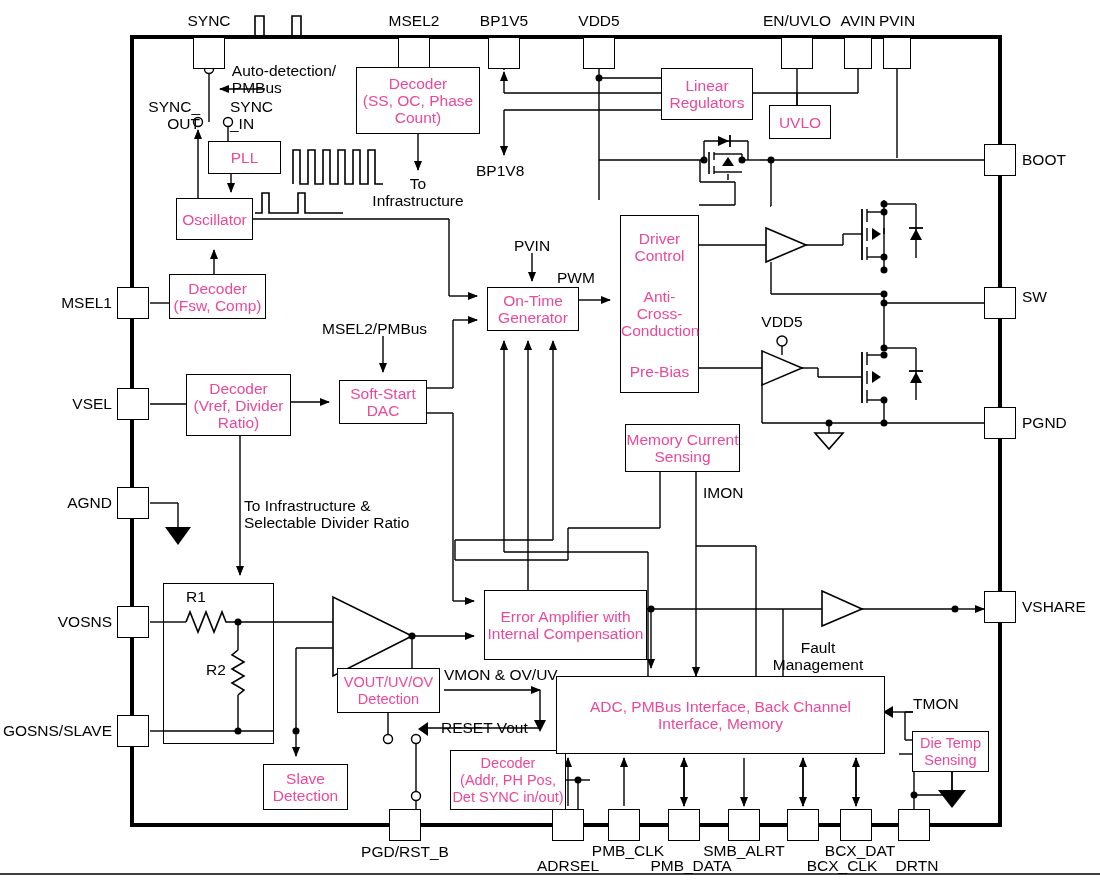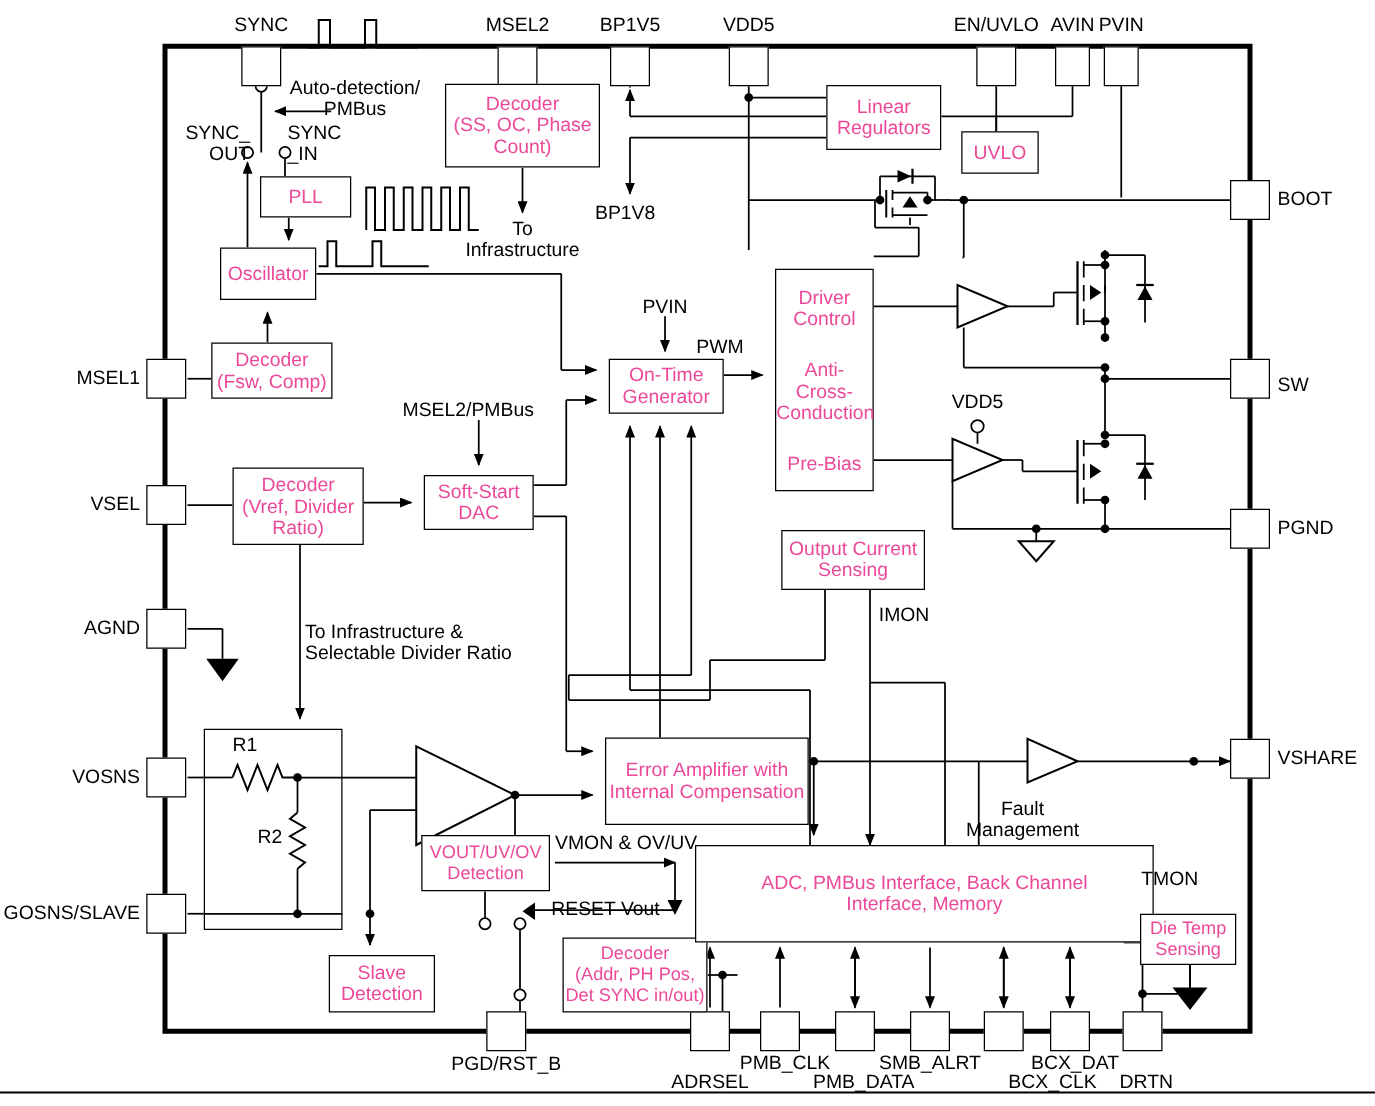--- a/index.html
+++ b/index.html
@@ -344,21 +344,21 @@
   <div class="pin" style="left:117px;top:606px;width:32px;height:32px;"></div>
   <div class="lbl rgt" style="left:112px;top:613px;text-align:center;">VOSNS</div>
 
   <div class="pin" style="left:117px;top:715px;width:32px;height:32px;"></div>
   <div class="lbl rgt" style="left:112px;top:722px;">GOSNS/SLAVE</div>
 
   <div class="pin" style="left:984px;top:144px;width:32px;height:32px;"></div>
   <div class="lbl" style="left:1022px;top:151px;">BOOT</div>
 
   <div class="pin" style="left:984px;top:287px;width:32px;height:32px;"></div>
-  <div class="lbl" style="left:1022px;top:300px;">SW</div>
+  <div class="lbl" style="left:1022px;top:288px;">SW</div>
 
   <div class="pin" style="left:984px;top:407px;width:32px;height:32px;"></div>
   <div class="lbl" style="left:1022px;top:414px;">PGND</div>
 
   <div class="pin" style="left:984px;top:591px;width:32px;height:32px;"></div>
   <div class="lbl" style="left:1022px;top:598px;">VSHARE</div>
 
   <div class="pin" style="left:389px;top:809px;width:32px;height:32px;"></div>
   <div class="lbl ctr" style="left:405px;top:843px;">PGD/RST_B</div>
 
@@ -429,21 +429,21 @@
 (Vref, Divider
 Ratio)</span>
   </div>
 
   <div class="blk" style="left:339px;top:380px;width:88px;height:44px;">
     <span style="white-space:pre-line;">Soft-Start
 DAC</span>
   </div>
 
   <div class="blk" style="left:625px;top:424px;width:115px;height:48px;">
-    <span style="white-space:pre-line;">Output Current
+    <span style="white-space:pre-line;">Memory Current
 Sensing</span>
   </div>
 
   <div class="blk" style="left:163px;top:583px;width:111px;height:161px;background:transparent;"></div>
 
   <div class="blk" style="left:484px;top:590px;width:163px;height:70px;">
     <span style="white-space:pre-line;">Error Amplifier with
 Internal Compensation</span>
   </div>
 
@@ -456,31 +456,31 @@
     <span style="white-space:pre-line;">Slave
 Detection</span>
   </div>
 
   <div class="blk" style="left:450px;top:750px;width:116px;height:60px;">
     <span style="white-space:pre-line;font-size:14.5px;">Decoder
 (Addr, PH Pos,
 Det SYNC in/out)</span>
   </div>
 
-  <div class="blk" style="left:556px;top:676px;width:367px;height:78px;">
+  <div class="blk" style="left:556px;top:676px;width:329px;height:78px;">
     <span style="white-space:pre-line;">ADC, PMBus Interface, Back Channel
 Interface,  Memory</span>
   </div>
 
   <div class="blk" style="left:912px;top:731px;width:77px;height:41px;">
     <span style="white-space:pre-line;font-size:14.5px;">Die Temp
 Sensing</span>
   </div>
 
-  <div class="lbl ctr" style="left:284px;top:62px;text-align:center;">Auto-detection/
+  <div class="lbl ctr" style="left:284px;top:62px;text-align:left;">Auto-detection/
 PMBus</div>
   <div class="lbl" style="left:144px;top:98px;text-align:right;width:56px;">SYNC_
 OUT</div>
   <div class="lbl" style="left:230px;top:98px;">SYNC
 _IN</div>
   <div class="lbl" style="left:476px;top:162px;">BP1V8</div>
   <div class="lbl ctr" style="left:418px;top:175px;text-align:center;">To
 Infrastructure</div>
   <div class="lbl ctr" style="left:532px;top:237px;">PVIN</div>
   <div class="lbl" style="left:557px;top:269px;">PWM</div>

